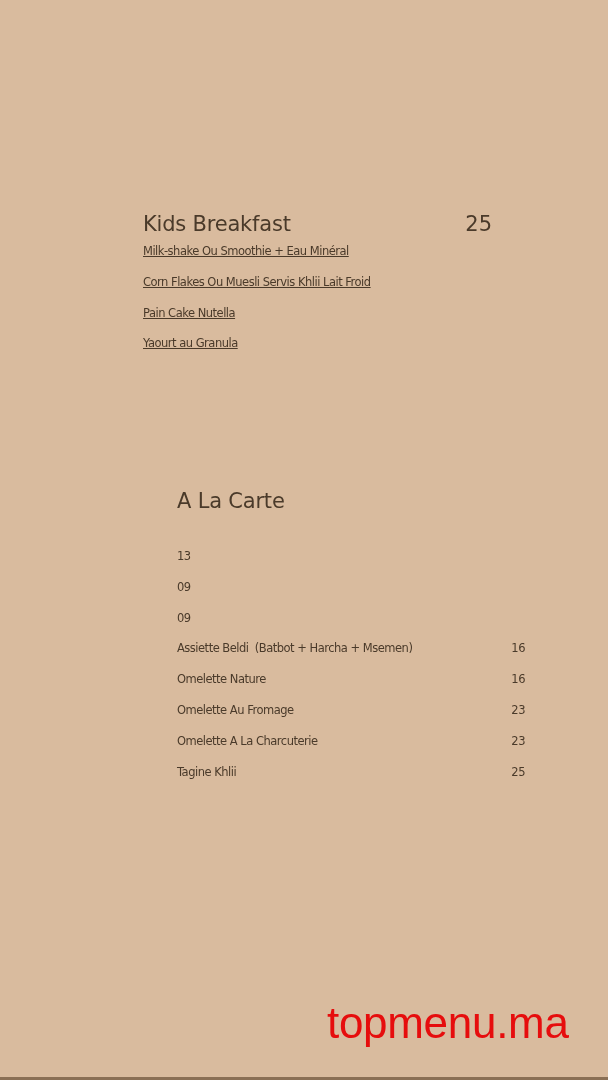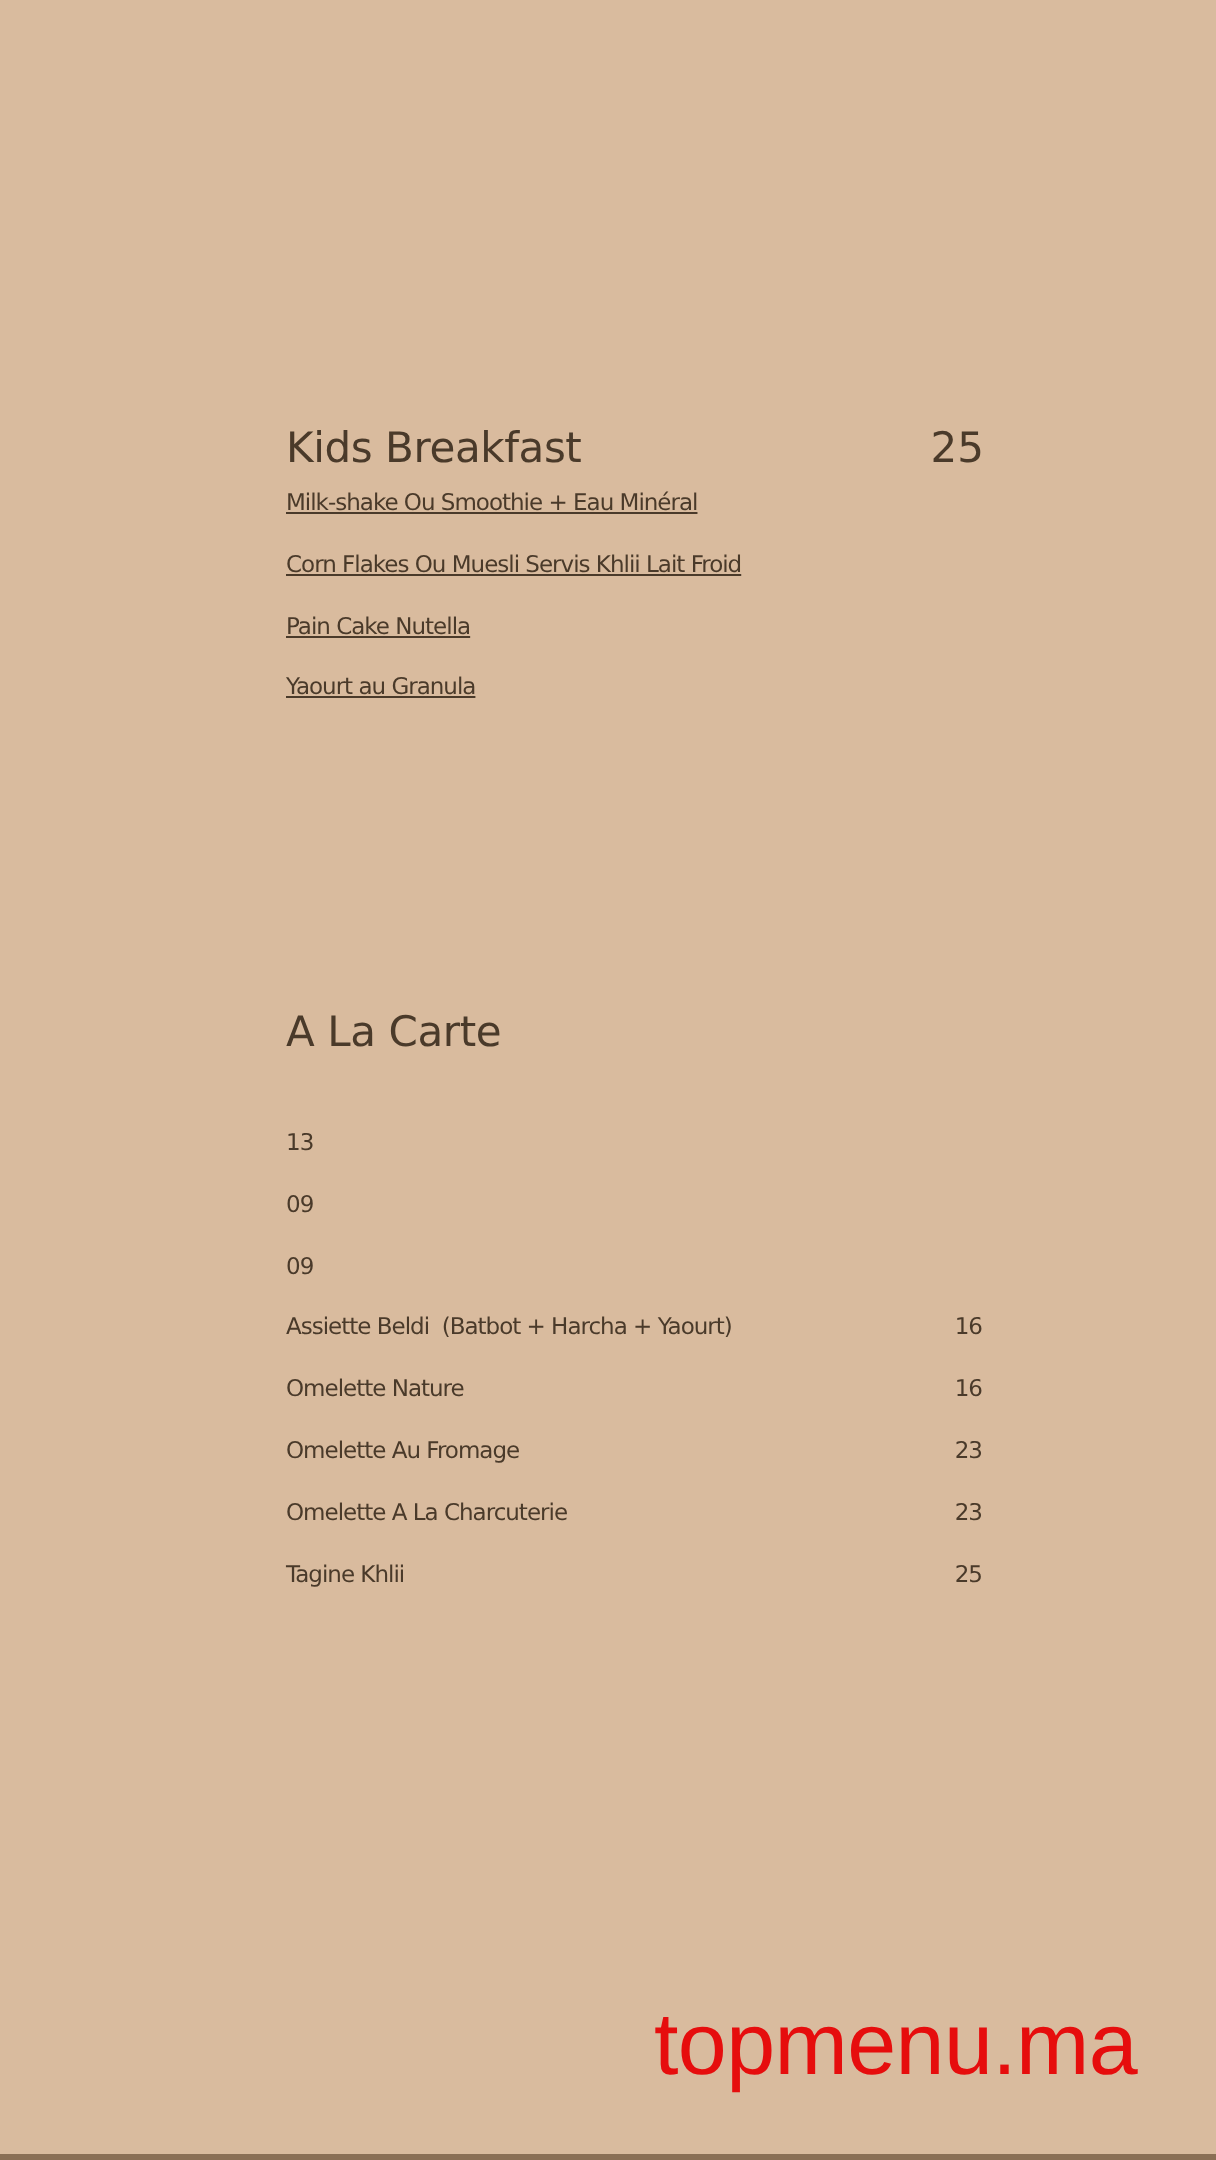--- a/index.html
+++ b/index.html
@@ -51,21 +51,22 @@
       text-decoration: underline;
     }
     .kids .item {
       height: 30.8px;
       line-height: 18px;
       font-size: 11.5px;
       letter-spacing: -0.5px;
       color: #4a3a2a;
     }
     .carte {
-      top: 504px;
+      top: 489px;
+      margin-left: 34px;
     }
     .carte .item-list {
       margin-top: 34px;
     }
     .carte .item {
       height: 30.8px;
       line-height: 18px;
       display: flex;
       justify-content: space-between;
       font-size: 11.5px;
@@ -109,21 +110,21 @@
     <div class="item">
       <span class="item-price">13</span>
     </div>
     <div class="item">
       <span class="item-price">09</span>
     </div>
     <div class="item">
       <span class="item-price">09</span>
     </div>
     <div class="item">
-      <span class="item-name" style="white-space: pre;">Assiette Beldi  (Batbot + Harcha + Yaourt)</span>
+      <span class="item-name" style="white-space: pre;">Assiette Beldi  (Batbot + Harcha + Msemen)</span>
       <span class="item-price">16</span>
     </div>
     <div class="item">
       <span class="item-name">Omelette Nature</span>
       <span class="item-price">16</span>
     </div>
     <div class="item">
       <span class="item-name">Omelette Au Fromage</span>
       <span class="item-price">23</span>
     </div>

